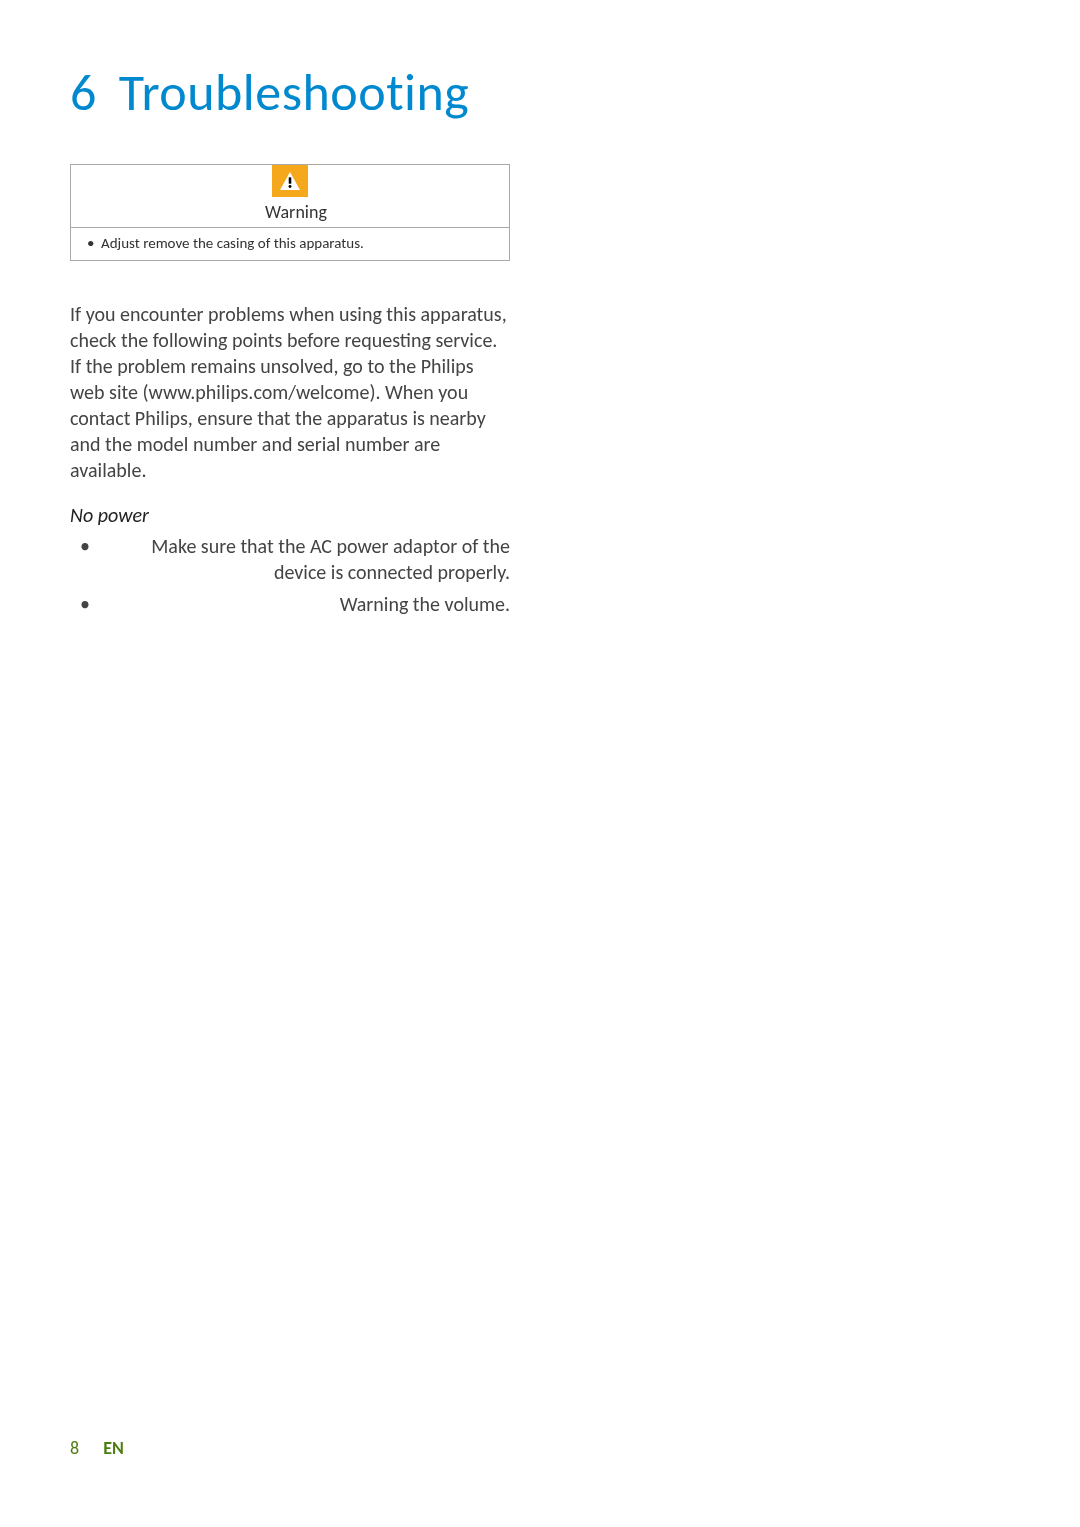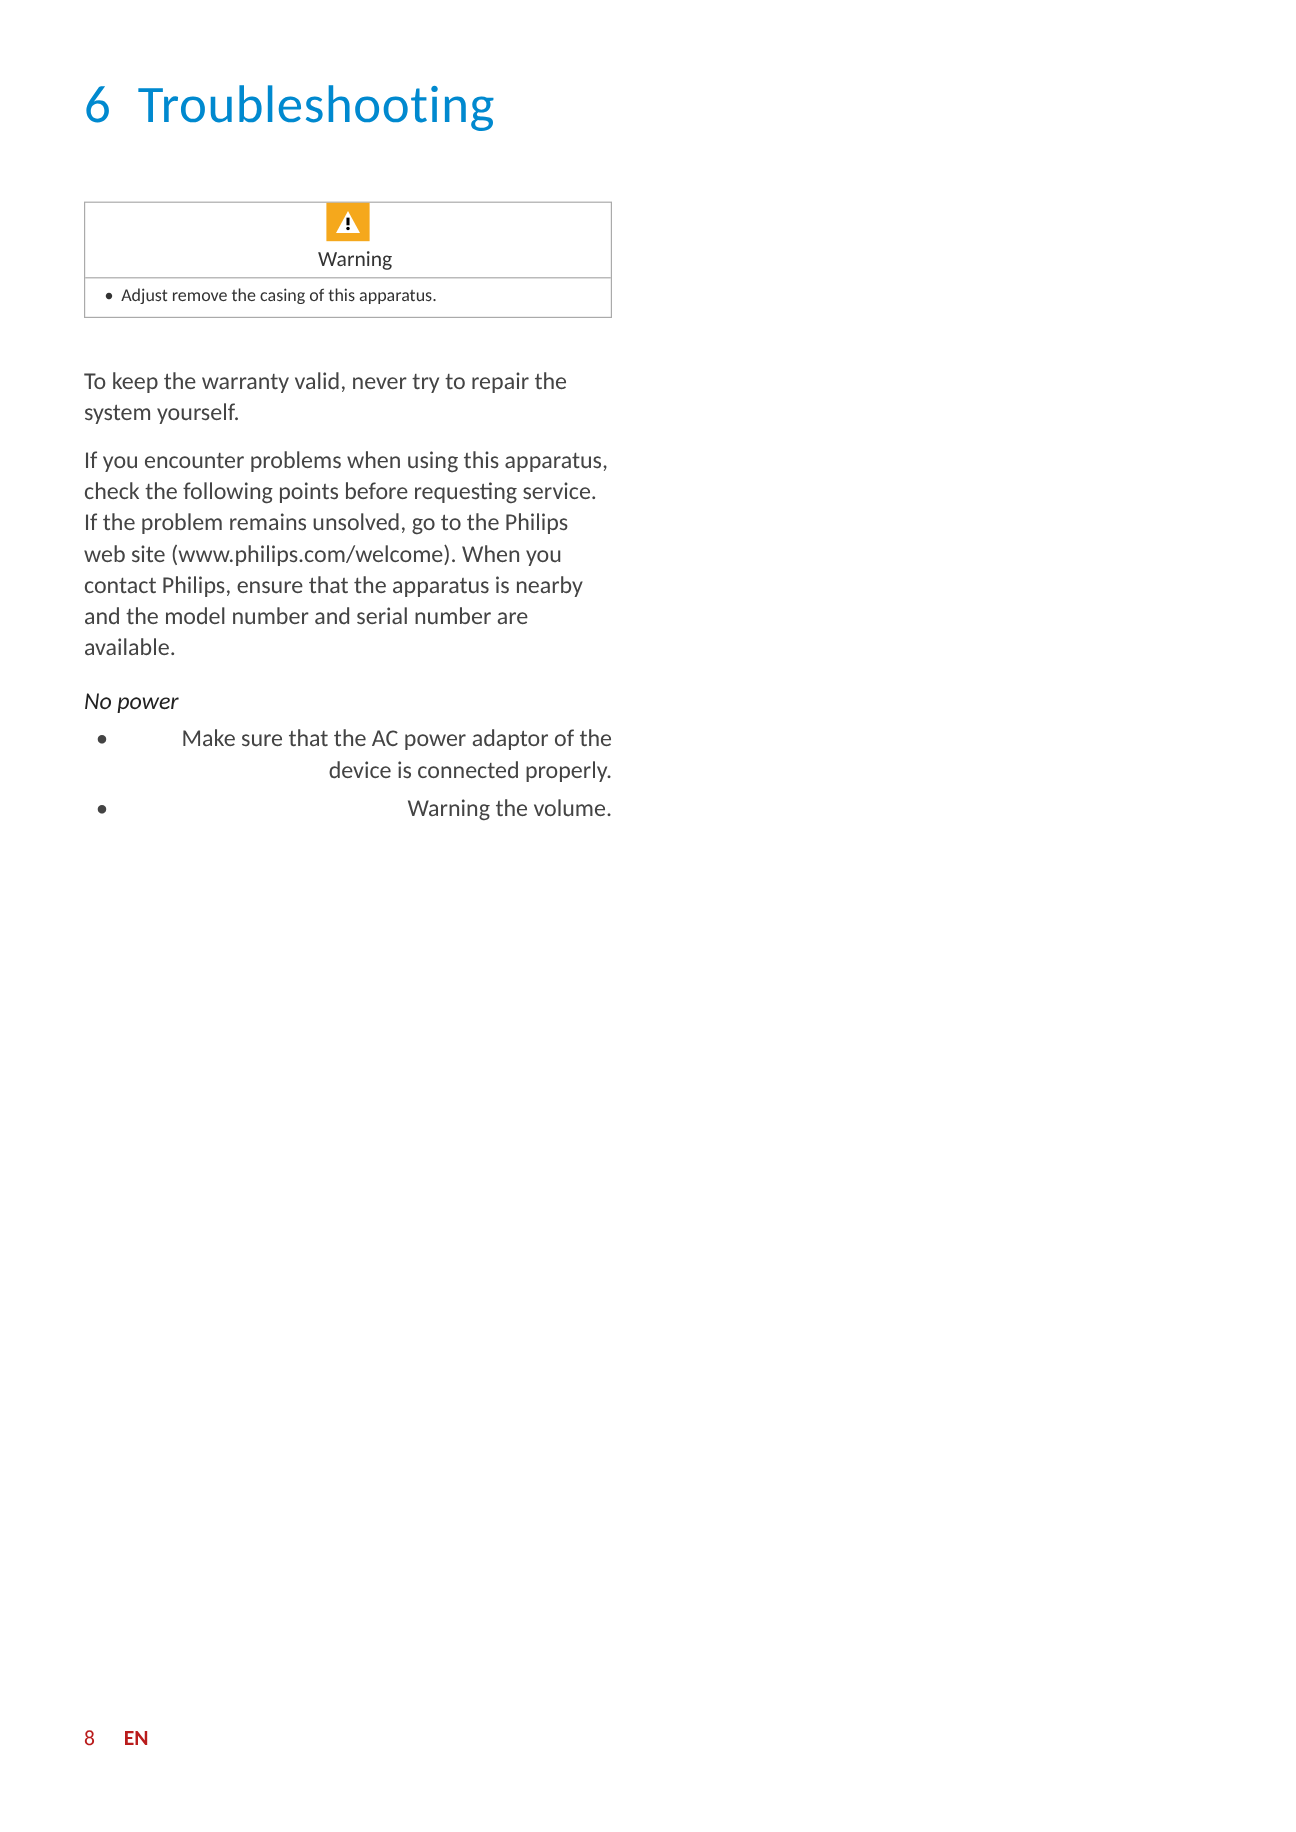--- a/index.html
+++ b/index.html
@@ -13,23 +13,23 @@
       background: #fff;
       font-family: "Gill Sans", "Gill Sans MT", Calibri, sans-serif;
       color: #333;
       position: relative;
     }
     .page {
       padding: 60px 570px 60px 70px;
     }
     h1 {
       color: #0089cf;
-      font-size: 44px;
+      font-size: 52px;
       font-weight: 400;
-      margin-bottom: 54px;
+      margin-bottom: 40px;
       letter-spacing: 0.5px;
     }
     .chapter-num {
       display: inline-block;
       margin-right: 22px;
     }
     .warning-box {
       border: 1px solid #aaa;
       margin-bottom: 40px;
     }
@@ -102,21 +102,21 @@
       left: 10px;
       top: 0;
       font-size: 20px;
       color: #444;
     }
     .footer {
       position: absolute;
       bottom: 68px;
       left: 70px;
       font-size: 18px;
-      color: #b91c1c;
+      color: #4d7c0f;
     }
     .footer .pagenum {
       margin-right: 24px;
     }
     .footer .lang {
       font-weight: 600;
     }
   </style>
 </head>
 <body>
@@ -135,21 +135,20 @@
           <circle cx="12" cy="17" r="1.6" fill="#000"></circle>
         </svg>
       </div>
       <div class="warning-label">Warning</div>
     </div>
     <div class="warning-content">
       <span class="bullet">•</span><span>Adjust remove the casing of this apparatus.</span>
     </div>
   </div>
 
-  <p class="body-text">To keep the warranty valid, never try to repair the system yourself.</p>
   <p class="body-text">If you encounter problems when using this apparatus, check the following points before requesting service. If the problem remains unsolved, go to the Philips web site (www.philips.com/welcome). When you contact Philips, ensure that the apparatus is nearby and the model number and serial number are available.</p>
 
   <div class="section-head">No power</div>
   <ul class="items">
     <li>Make sure that the AC power adaptor of the device is connected properly.</li>
   </ul>
 
   <ul class="items">
     <li>Warning the volume.</li>
   </ul>

